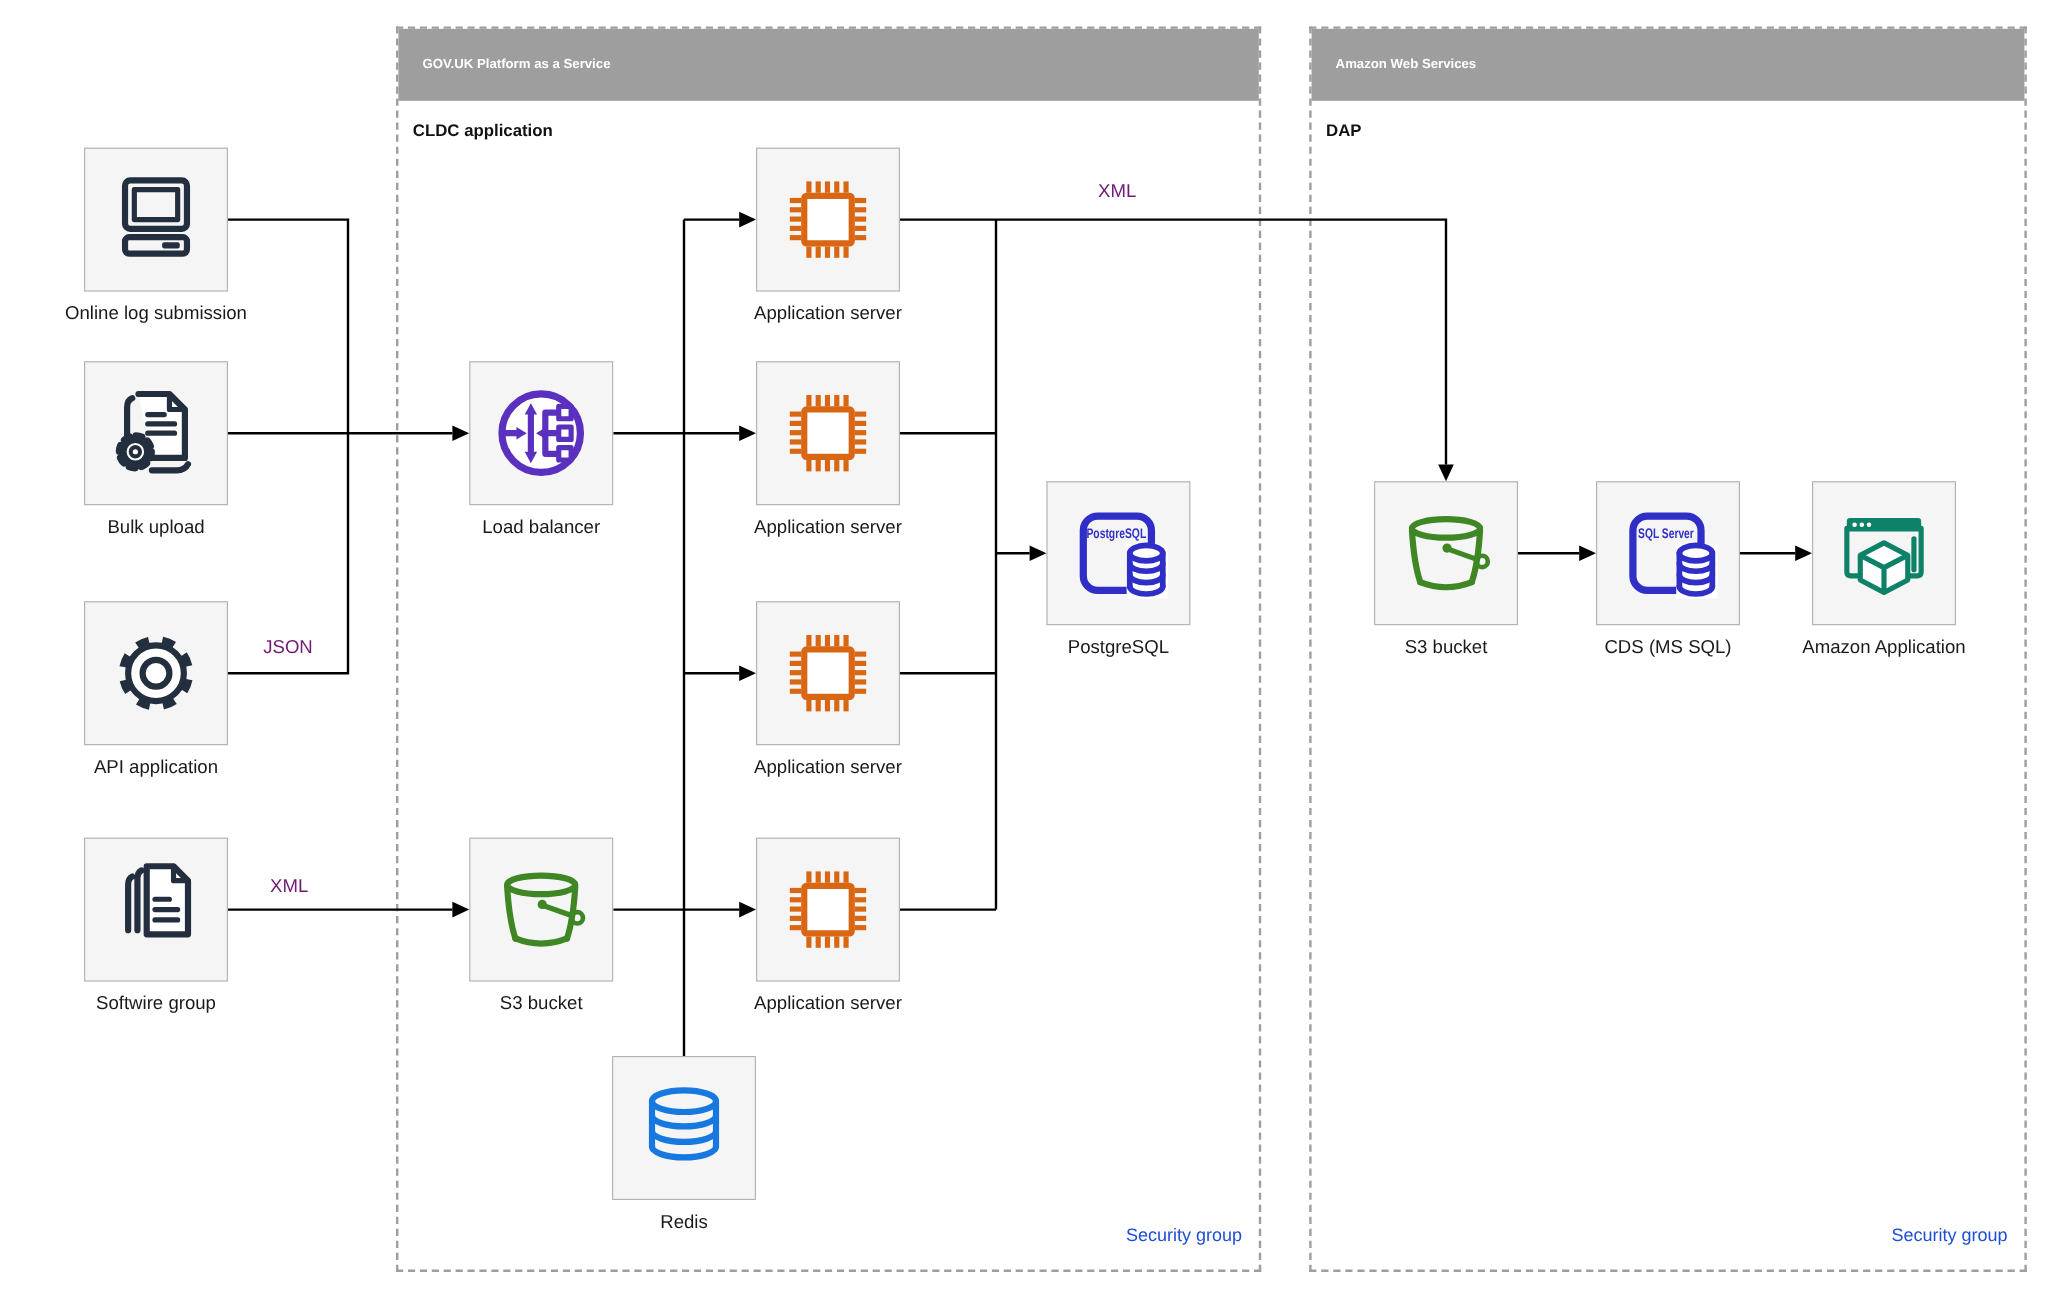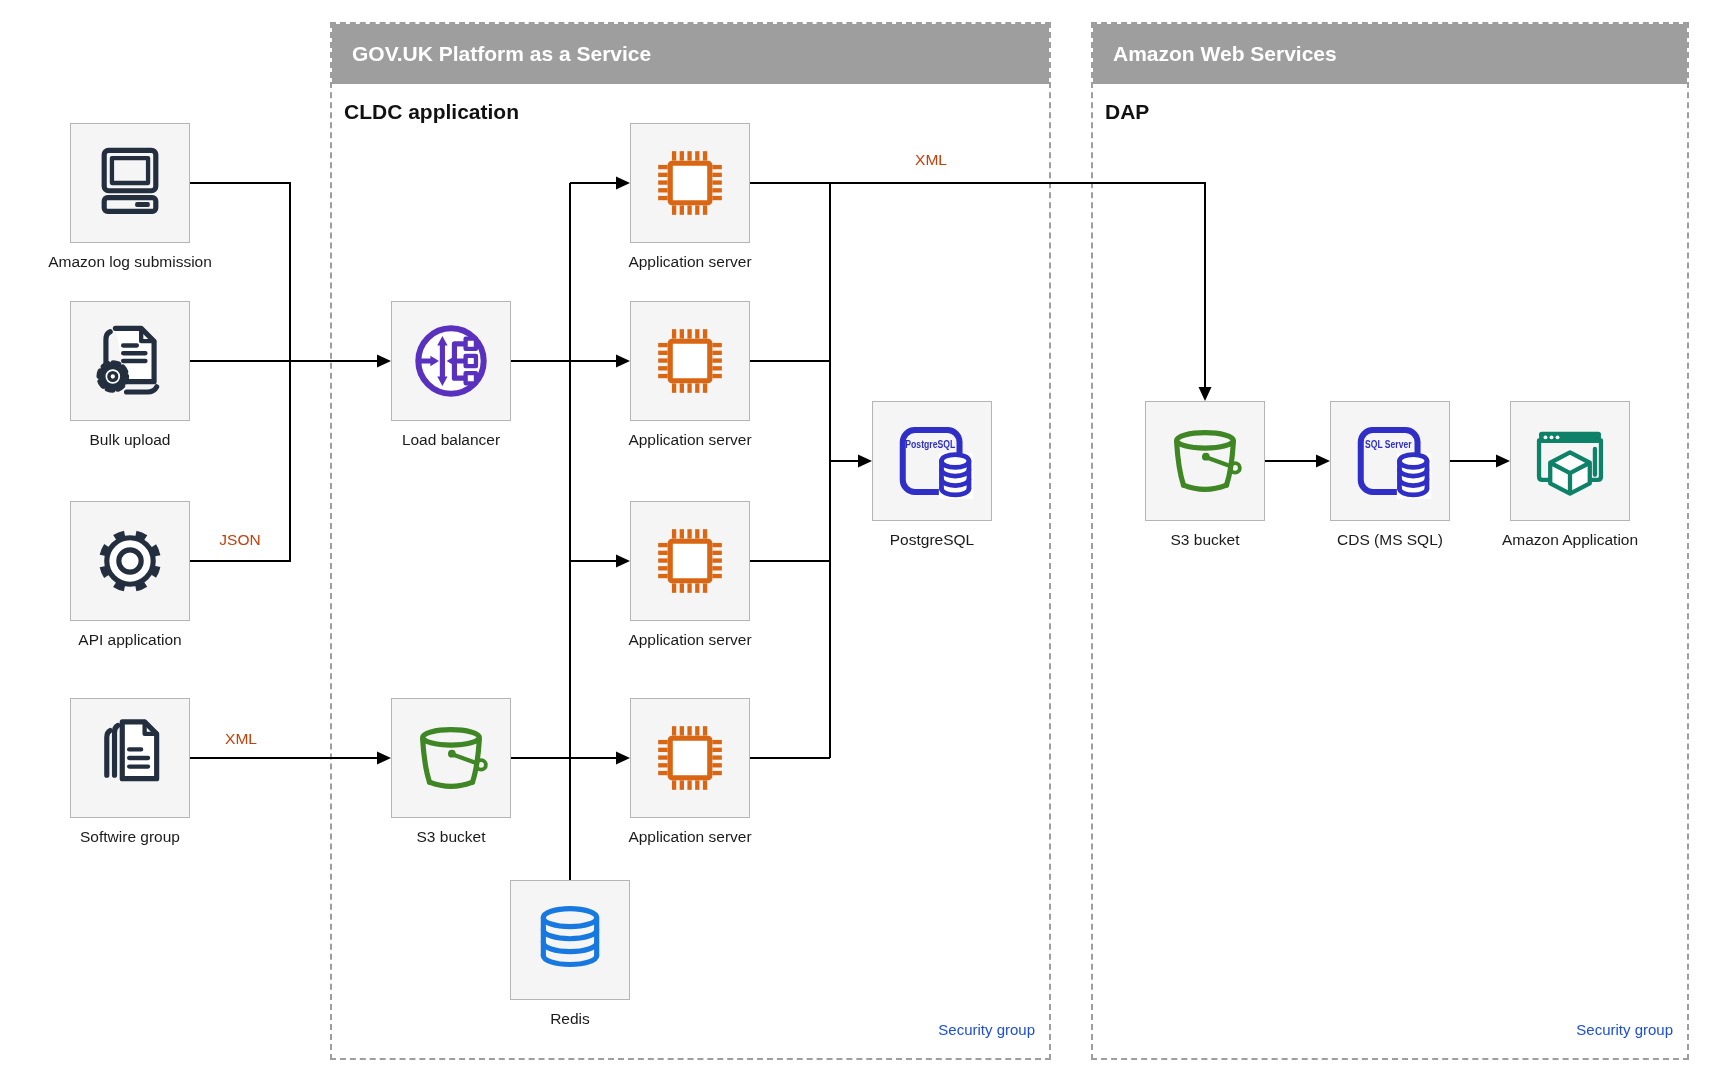--- a/index.html
+++ b/index.html
@@ -1,34 +1,34 @@
 <!DOCTYPE html>
 <html><head>
 <meta charset="utf-8">
 <style>
   html,body{margin:0;padding:0;background:#ffffff;}
   body{font-family:"Liberation Sans","DejaVu Sans",sans-serif;}
   #canvas{position:relative;width:1712px;height:1082px;background:#ffffff;overflow:hidden;}
 
   .container{position:absolute;border:2px dashed #9E9E9E;box-sizing:border-box;z-index:1;}
   .container-header{position:absolute;left:0;top:0;right:0;height:60px;background:#9E9E9E;
-    color:#ffffff;font-weight:bold;font-size:21px;line-height:60px;padding-left:20px;}
-  .container-sublabel{position:absolute;left:12px;top:76px;font-weight:bold;font-size:21px;color:#111111;}
+    color:#ffffff;font-weight:bold;font-size:11px;line-height:60px;padding-left:20px;}
+  .container-sublabel{position:absolute;left:12px;top:76px;font-weight:bold;font-size:14px;color:#111111;}
   .container-footer{position:absolute;right:14px;bottom:20px;font-size:15px;color:#1d4ed8;}
 
   .node{position:absolute;width:120px;height:120px;background:#F5F5F5;border:1px solid #B5B5B5;
     box-sizing:border-box;display:flex;align-items:center;justify-content:center;z-index:10;}
   .node svg.ic{width:86px;height:86px;}
   .nlabel{position:absolute;width:220px;text-align:center;font-size:15.5px;color:#1A1A1A;z-index:10;}
 
   #edges{position:absolute;left:0;top:0;z-index:5;}
   #edges path{stroke:#000000;stroke-width:2;fill:none;}
   #edges polygon{fill:#000000;stroke:none;}
 
-  .edge-label{position:absolute;width:80px;text-align:center;font-size:15.5px;color:#c2410c;z-index:6;}
+  .edge-label{position:absolute;width:80px;text-align:center;font-size:15.5px;color:#701a75;z-index:6;}
 </style>
 </head>
 <body>
 
 <div id="canvas">
 
   <div class="container" style="left:330px;top:22px;width:721px;height:1038px">
     <div class="container-header">GOV.UK Platform as a Service</div>
     <div class="container-sublabel">CLDC application</div>
     <div class="container-footer">Security group</div>
@@ -80,21 +80,21 @@
   <div class="node" style="left:70px;top:123px">
     <svg class="ic" viewBox="0 0 100 100">
       <g stroke="#232F3E" fill="none" stroke-linejoin="round" stroke-linecap="round">
         <rect x="20" y="12" width="60" height="47" rx="5" stroke-width="6"></rect>
         <rect x="29" y="21" width="42" height="29" stroke-width="5"></rect>
         <rect x="20" y="67" width="60" height="16" rx="4" stroke-width="6"></rect>
       </g>
       <rect x="56" y="72" width="17" height="6" rx="2" fill="#232F3E"></rect>
     </svg>
   </div>
-  <div class="nlabel" style="left:20px;top:253px">Amazon log submission</div>
+  <div class="nlabel" style="left:20px;top:253px">Online log submission</div>
 
   <div class="node" style="left:70px;top:301px">
     <svg class="ic" viewBox="0 0 100 100">
       <g stroke="#232F3E" fill="none" stroke-linejoin="round" stroke-linecap="round">
         <path d="M27 16 q-5 2 -5 9 v46" stroke-width="6"></path>
         <path d="M33 12 h30 l15 15 v47 h-32" stroke-width="6" fill="#ffffff"></path>
         <path d="M63 12 v15 h15" stroke-width="5"></path>
         <path d="M42 32 h16 M42 41 h26 M42 50 h26" stroke-width="5"></path>
         <circle cx="30" cy="68" r="11" stroke-width="5" fill="#ffffff"></circle>
         <circle cx="30" cy="68" r="15.5" stroke-width="7" stroke-dasharray="5.8 6.4" fill="none"></circle>

